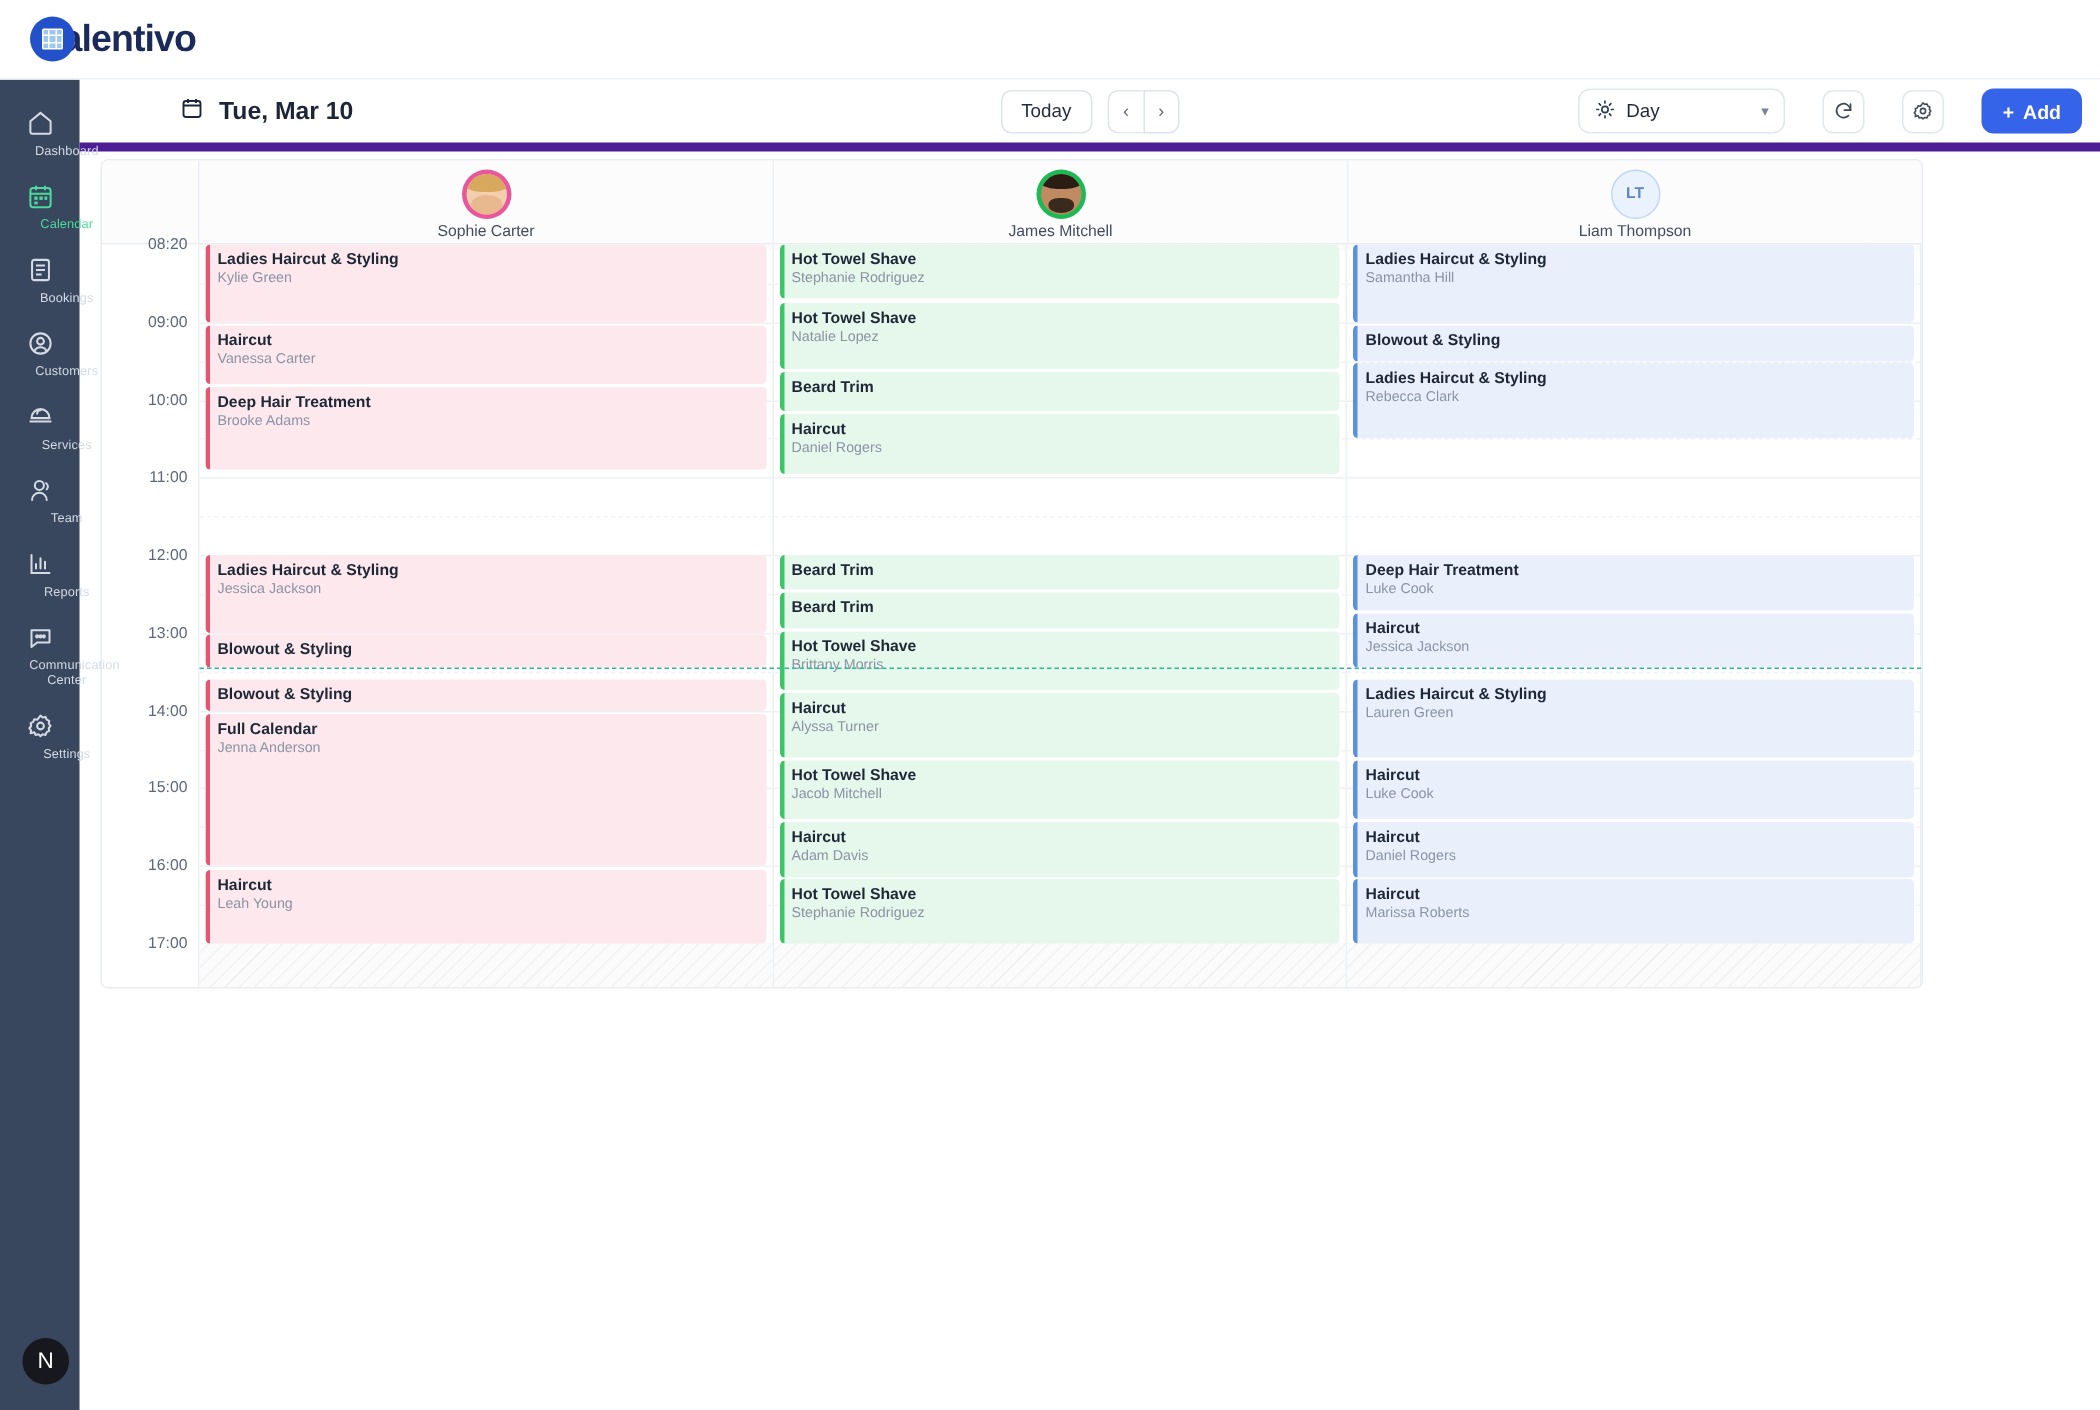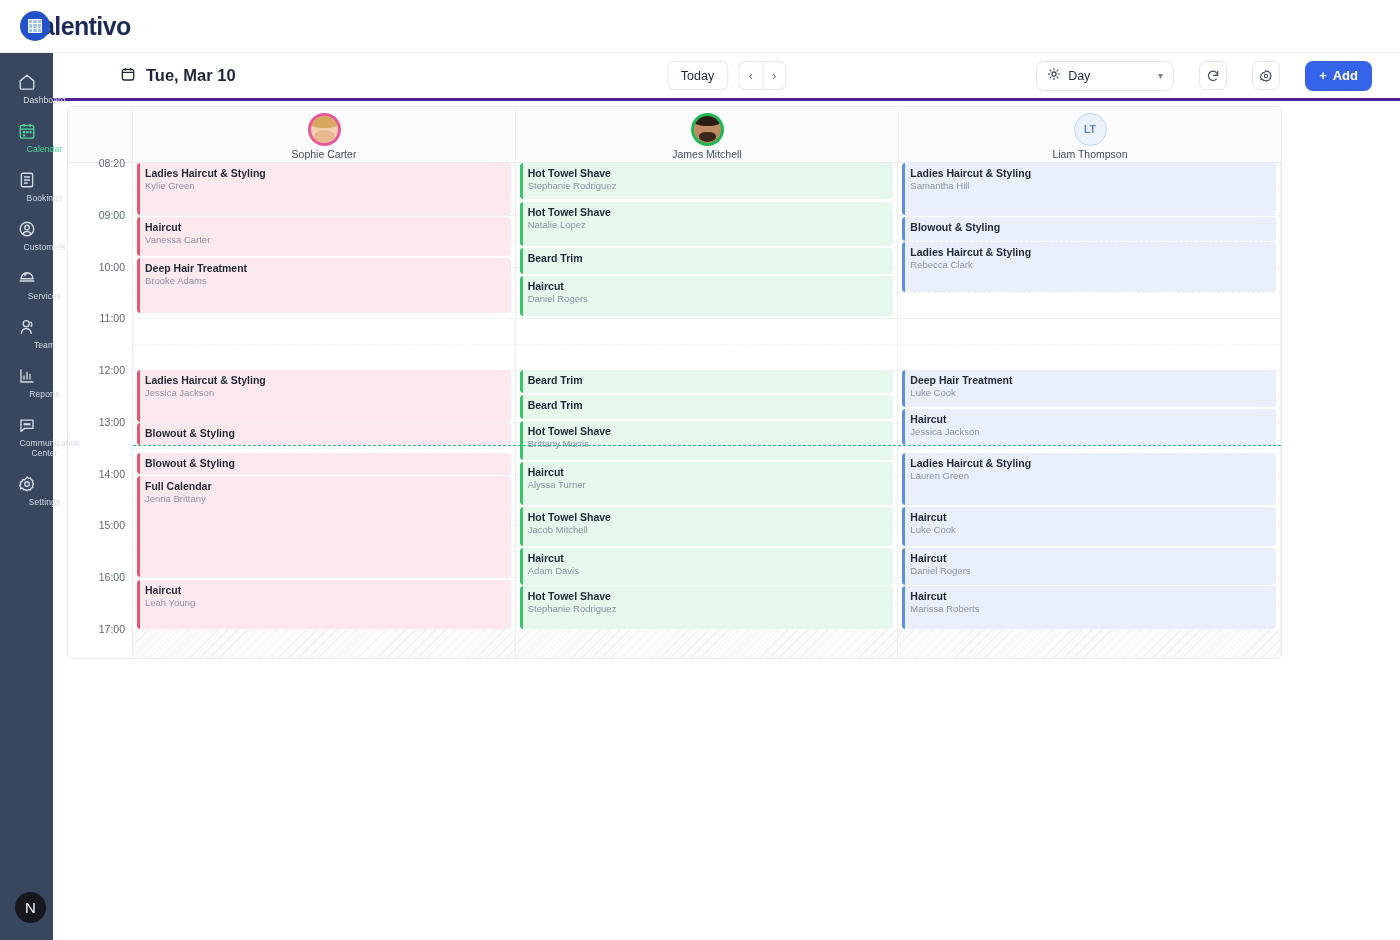--- a/index.html
+++ b/index.html
@@ -89,22 +89,22 @@
   }
 
   
   .page {
     position: absolute; left: 53px; top: 53px;
     width: 1347px; height: 887px; background: #ffffff;
   }
 
   .page-header {
     position: relative; height: 48px; margin: 0 0 0 0;
-    display: flex; align-items: center; padding: 0 28px 0 67px;
-    border-bottom: 3px solid #4c1d95;
+    display: flex; align-items: center; padding: 0 12px 0 67px;
+    border-bottom: 6px solid #4c1d95;
   }
   .date-title {
     display: flex; align-items: center; gap: 10px;
     font-size: 16.5px; font-weight: bold; color: #1c2638;
   }
   .hdr-center { position: absolute; left: 50%; transform: translateX(-50%); display: flex; align-items: center; gap: 10px; }
   .btn-today {
     height: 29px; padding: 0 13px; border-radius: 7px;
     border: 1px solid #dfe3ea; background: #fff;
     font-size: 12.5px; color: #222c3f; font-weight: 500; cursor: pointer;
@@ -520,21 +520,21 @@
             <div class="bar"></div>
             <div class="t">Blowout &amp; Styling</div>
           </div>
           <div class="ev red" style="top: 289.917px; height: 20.7083px;">
             <div class="bar"></div>
             <div class="t">Blowout &amp; Styling</div>
           </div>
           <div class="ev red" style="top: 313.214px; height: 100.953px;">
             <div class="bar"></div>
             <div class="t">Full Calendar</div>
-            <div class="c">Jenna Brittany</div>
+            <div class="c">Jenna Anderson</div>
           </div>
           <div class="ev red" style="top: 416.755px; height: 49.1823px;">
             <div class="bar"></div>
             <div class="t">Haircut</div>
             <div class="c">Leah Young</div>
           </div>
         </div>
       <div class="col" id="col-1">
           <div class="gridlines">
             <div class="gline" style="top: 0px;"></div>

